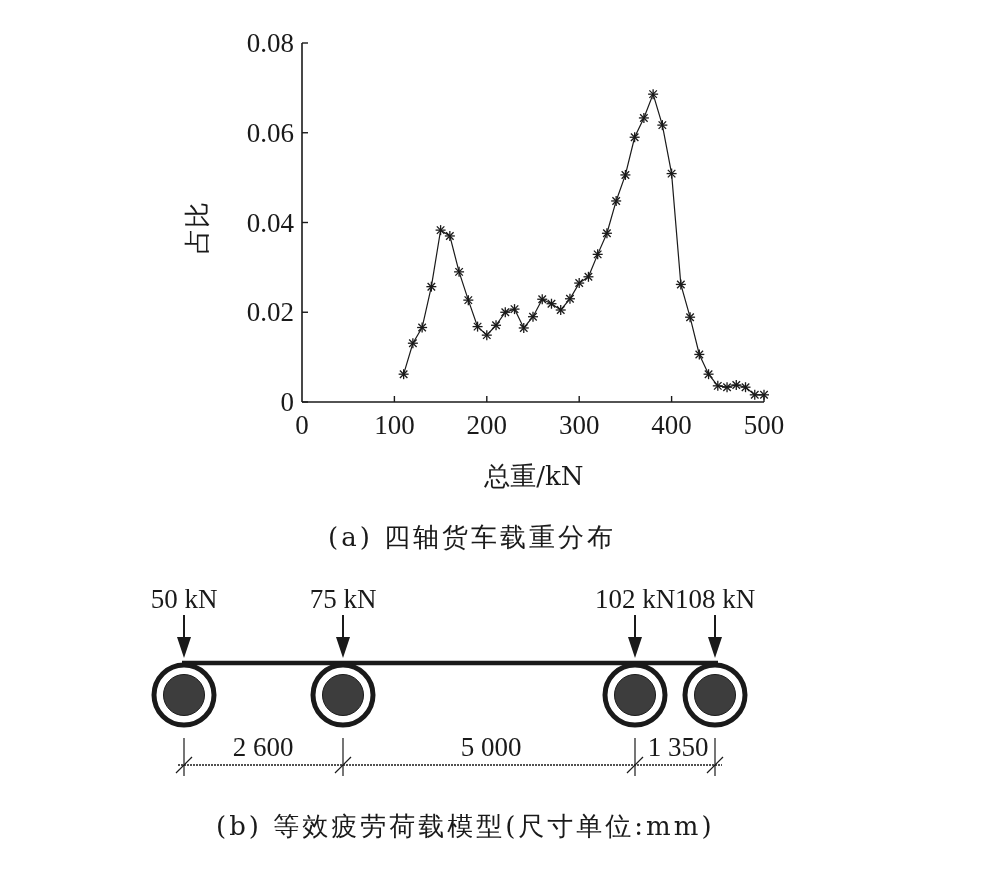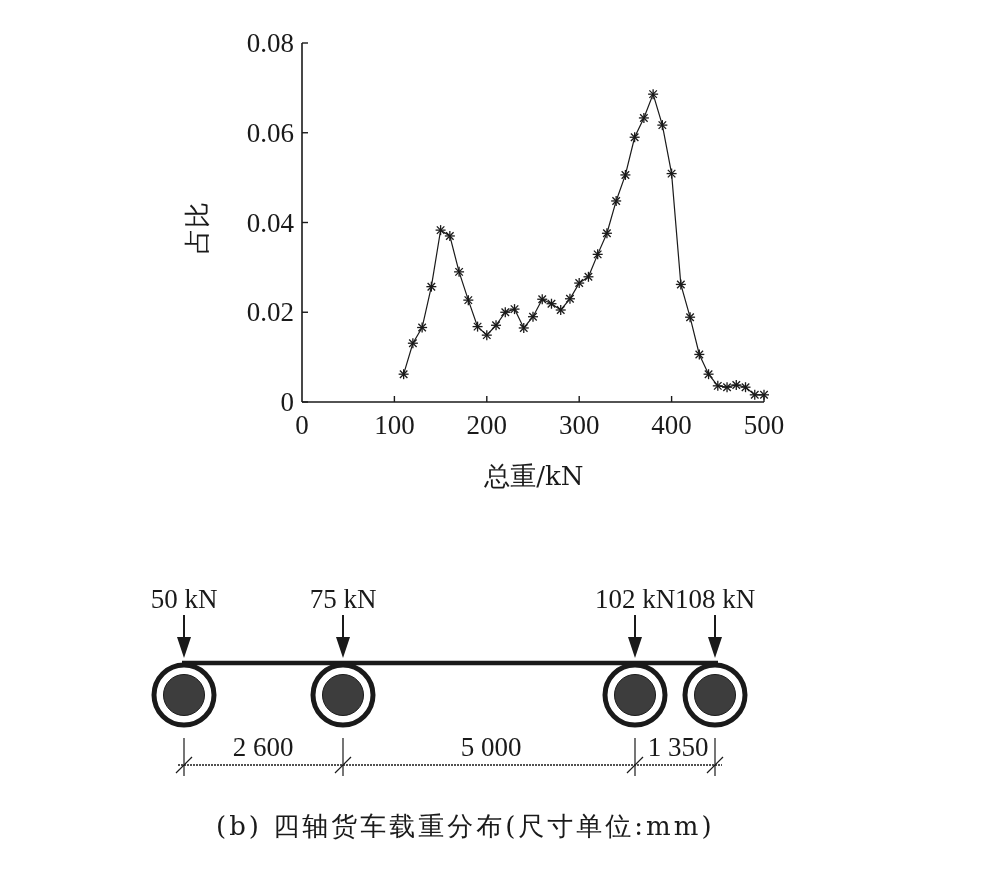--- a/index.html
+++ b/index.html
@@ -333,14 +333,15 @@
           <line x1="627" y1="773" x2="643" y2="757" stroke="#1a1a1a" stroke-width="1.2"></line>
           <line x1="715" y1="738" x2="715" y2="776" stroke="#1a1a1a" stroke-width="1.2"></line>
           <line x1="707" y1="773" x2="723" y2="757" stroke="#1a1a1a" stroke-width="1.2"></line>
         </g>
       <text x="263" y="756" font-size="27" text-anchor="middle">2 600</text>
       <text x="491" y="756" font-size="27" text-anchor="middle">5 000</text>
       <text x="678" y="756" font-size="27" text-anchor="middle">1 350</text>
     </g>
   </svg>
 
-  <div class="caption" style="left:216px; top:809px;">(b) 四轴货车载重分布(尺寸单位:mm)</div>
+  <div class="caption" style="left:328px; top:520px;">(a) 四轴货车载重分布</div>
+  <div class="caption" style="left:216px; top:809px;">(b) 等效疲劳荷载模型(尺寸单位:mm)</div>
 </div>
 
 </body></html>

